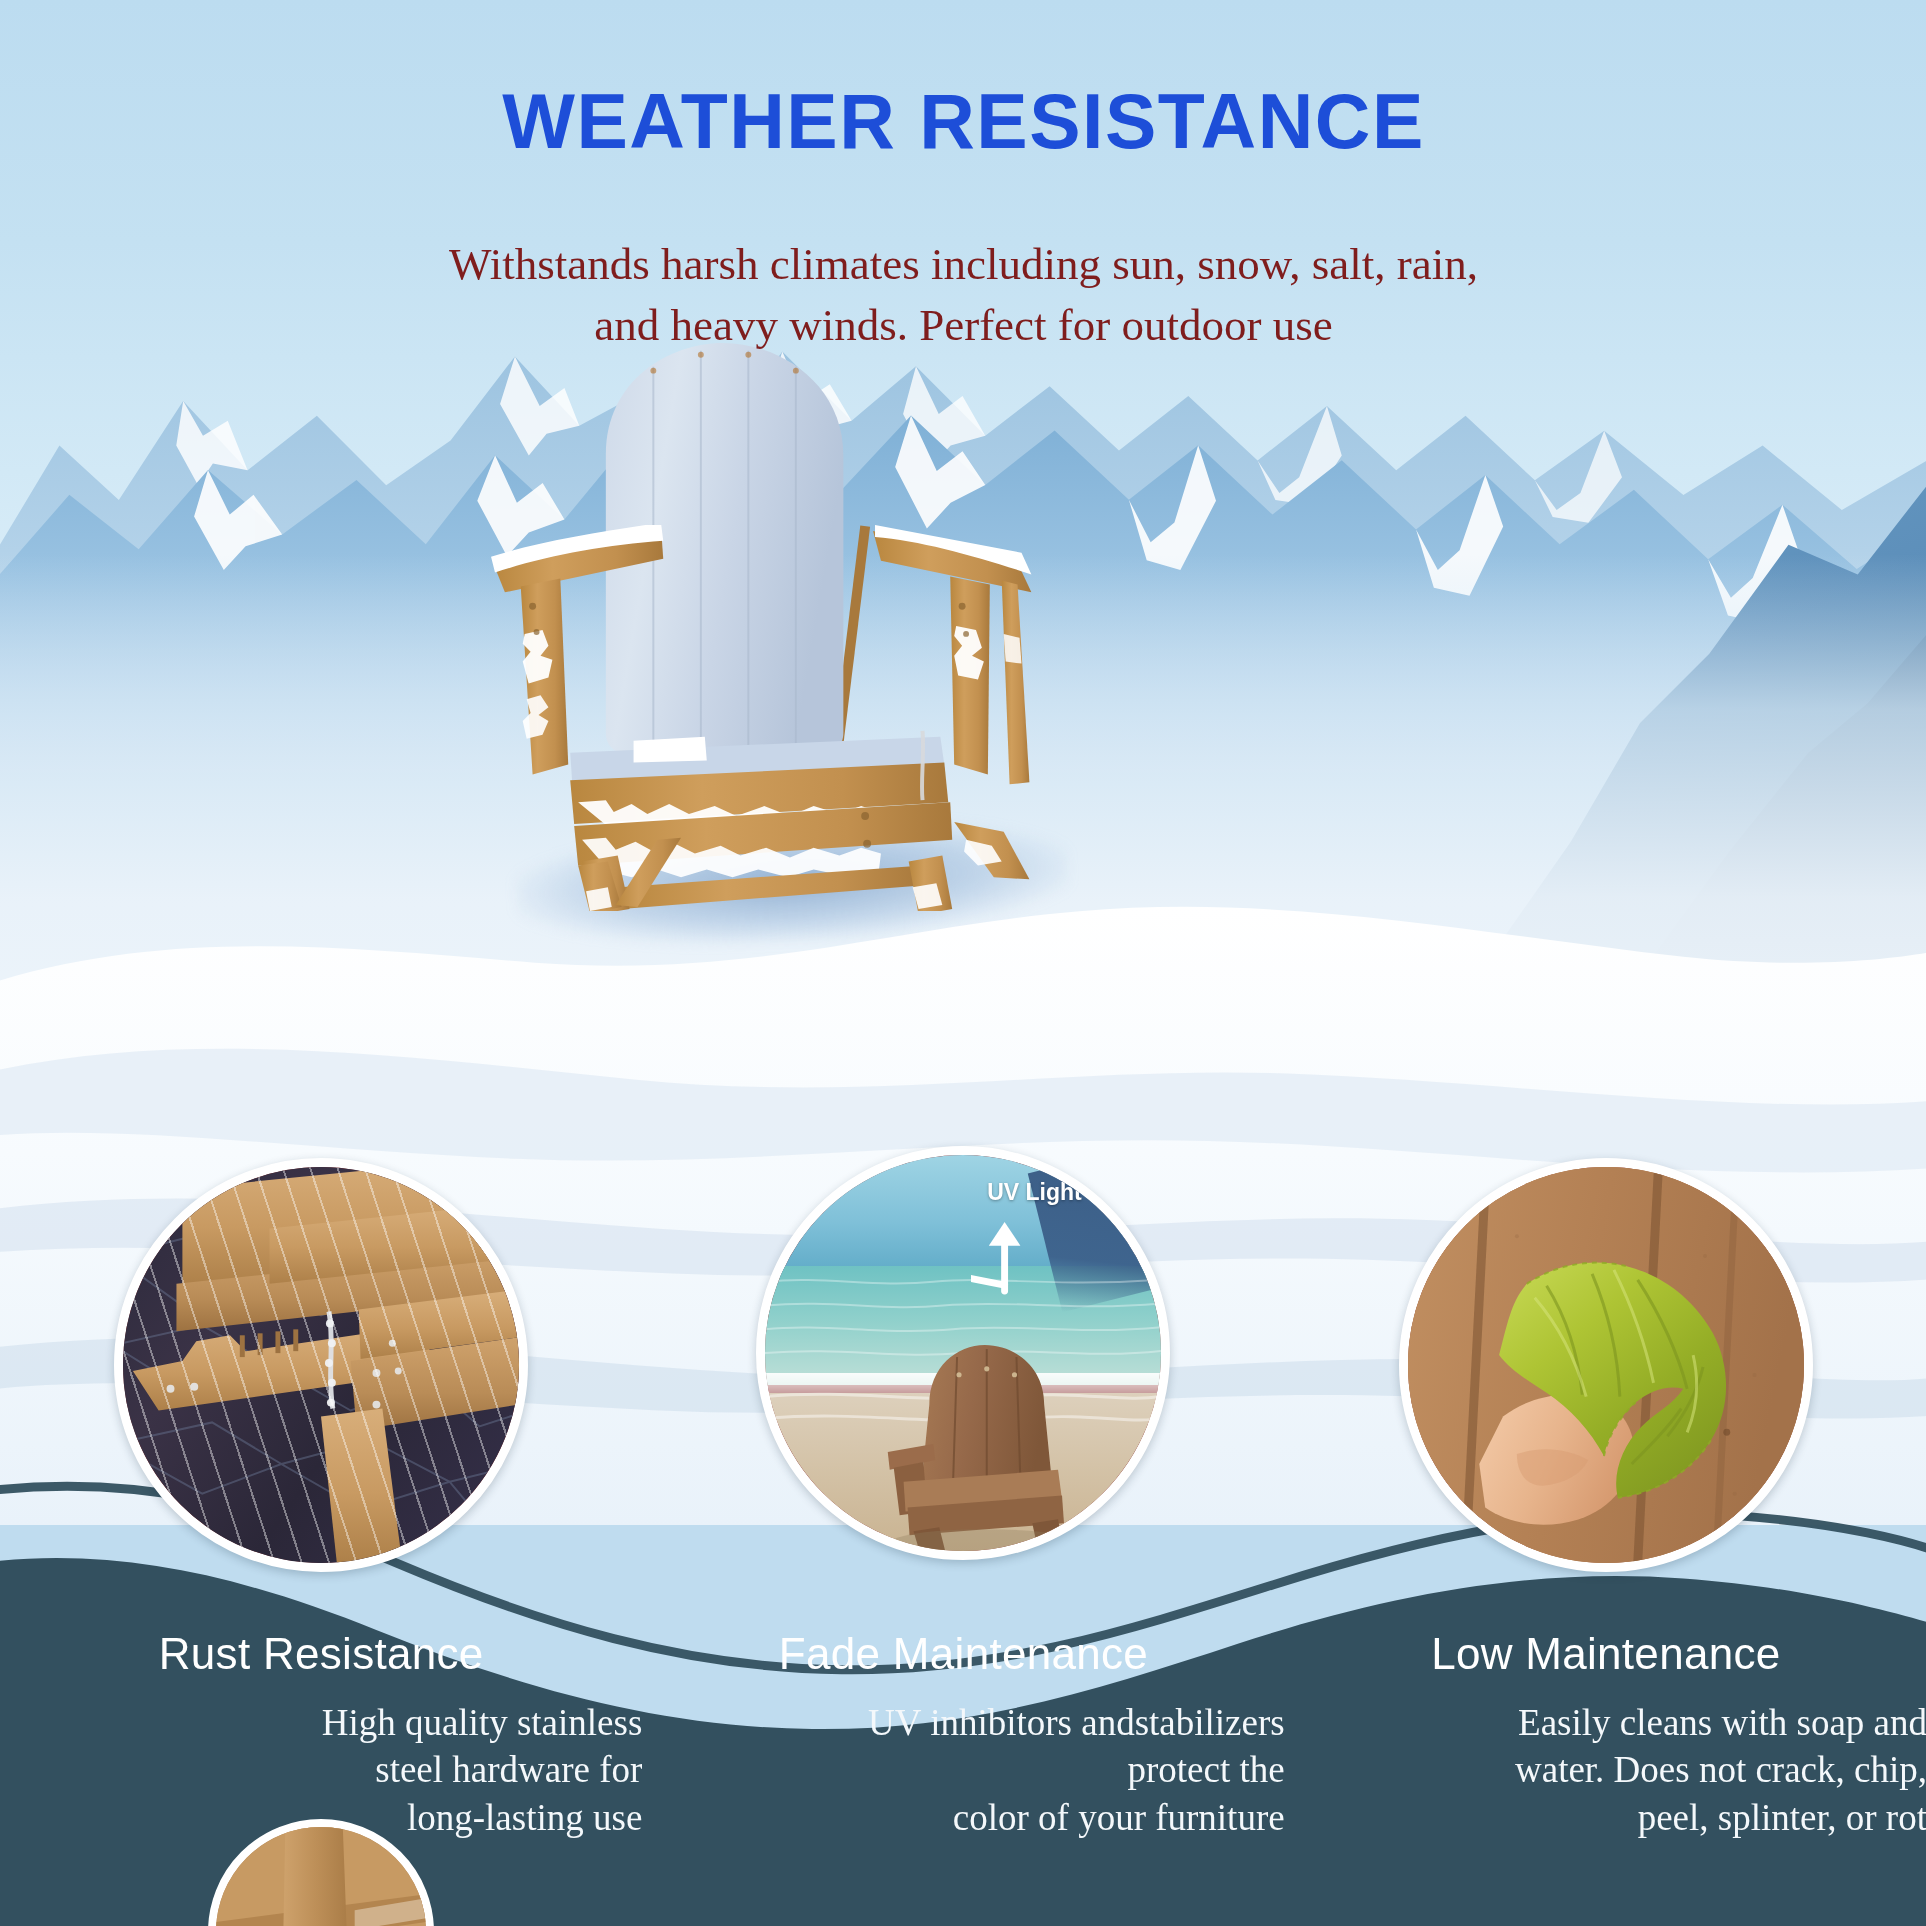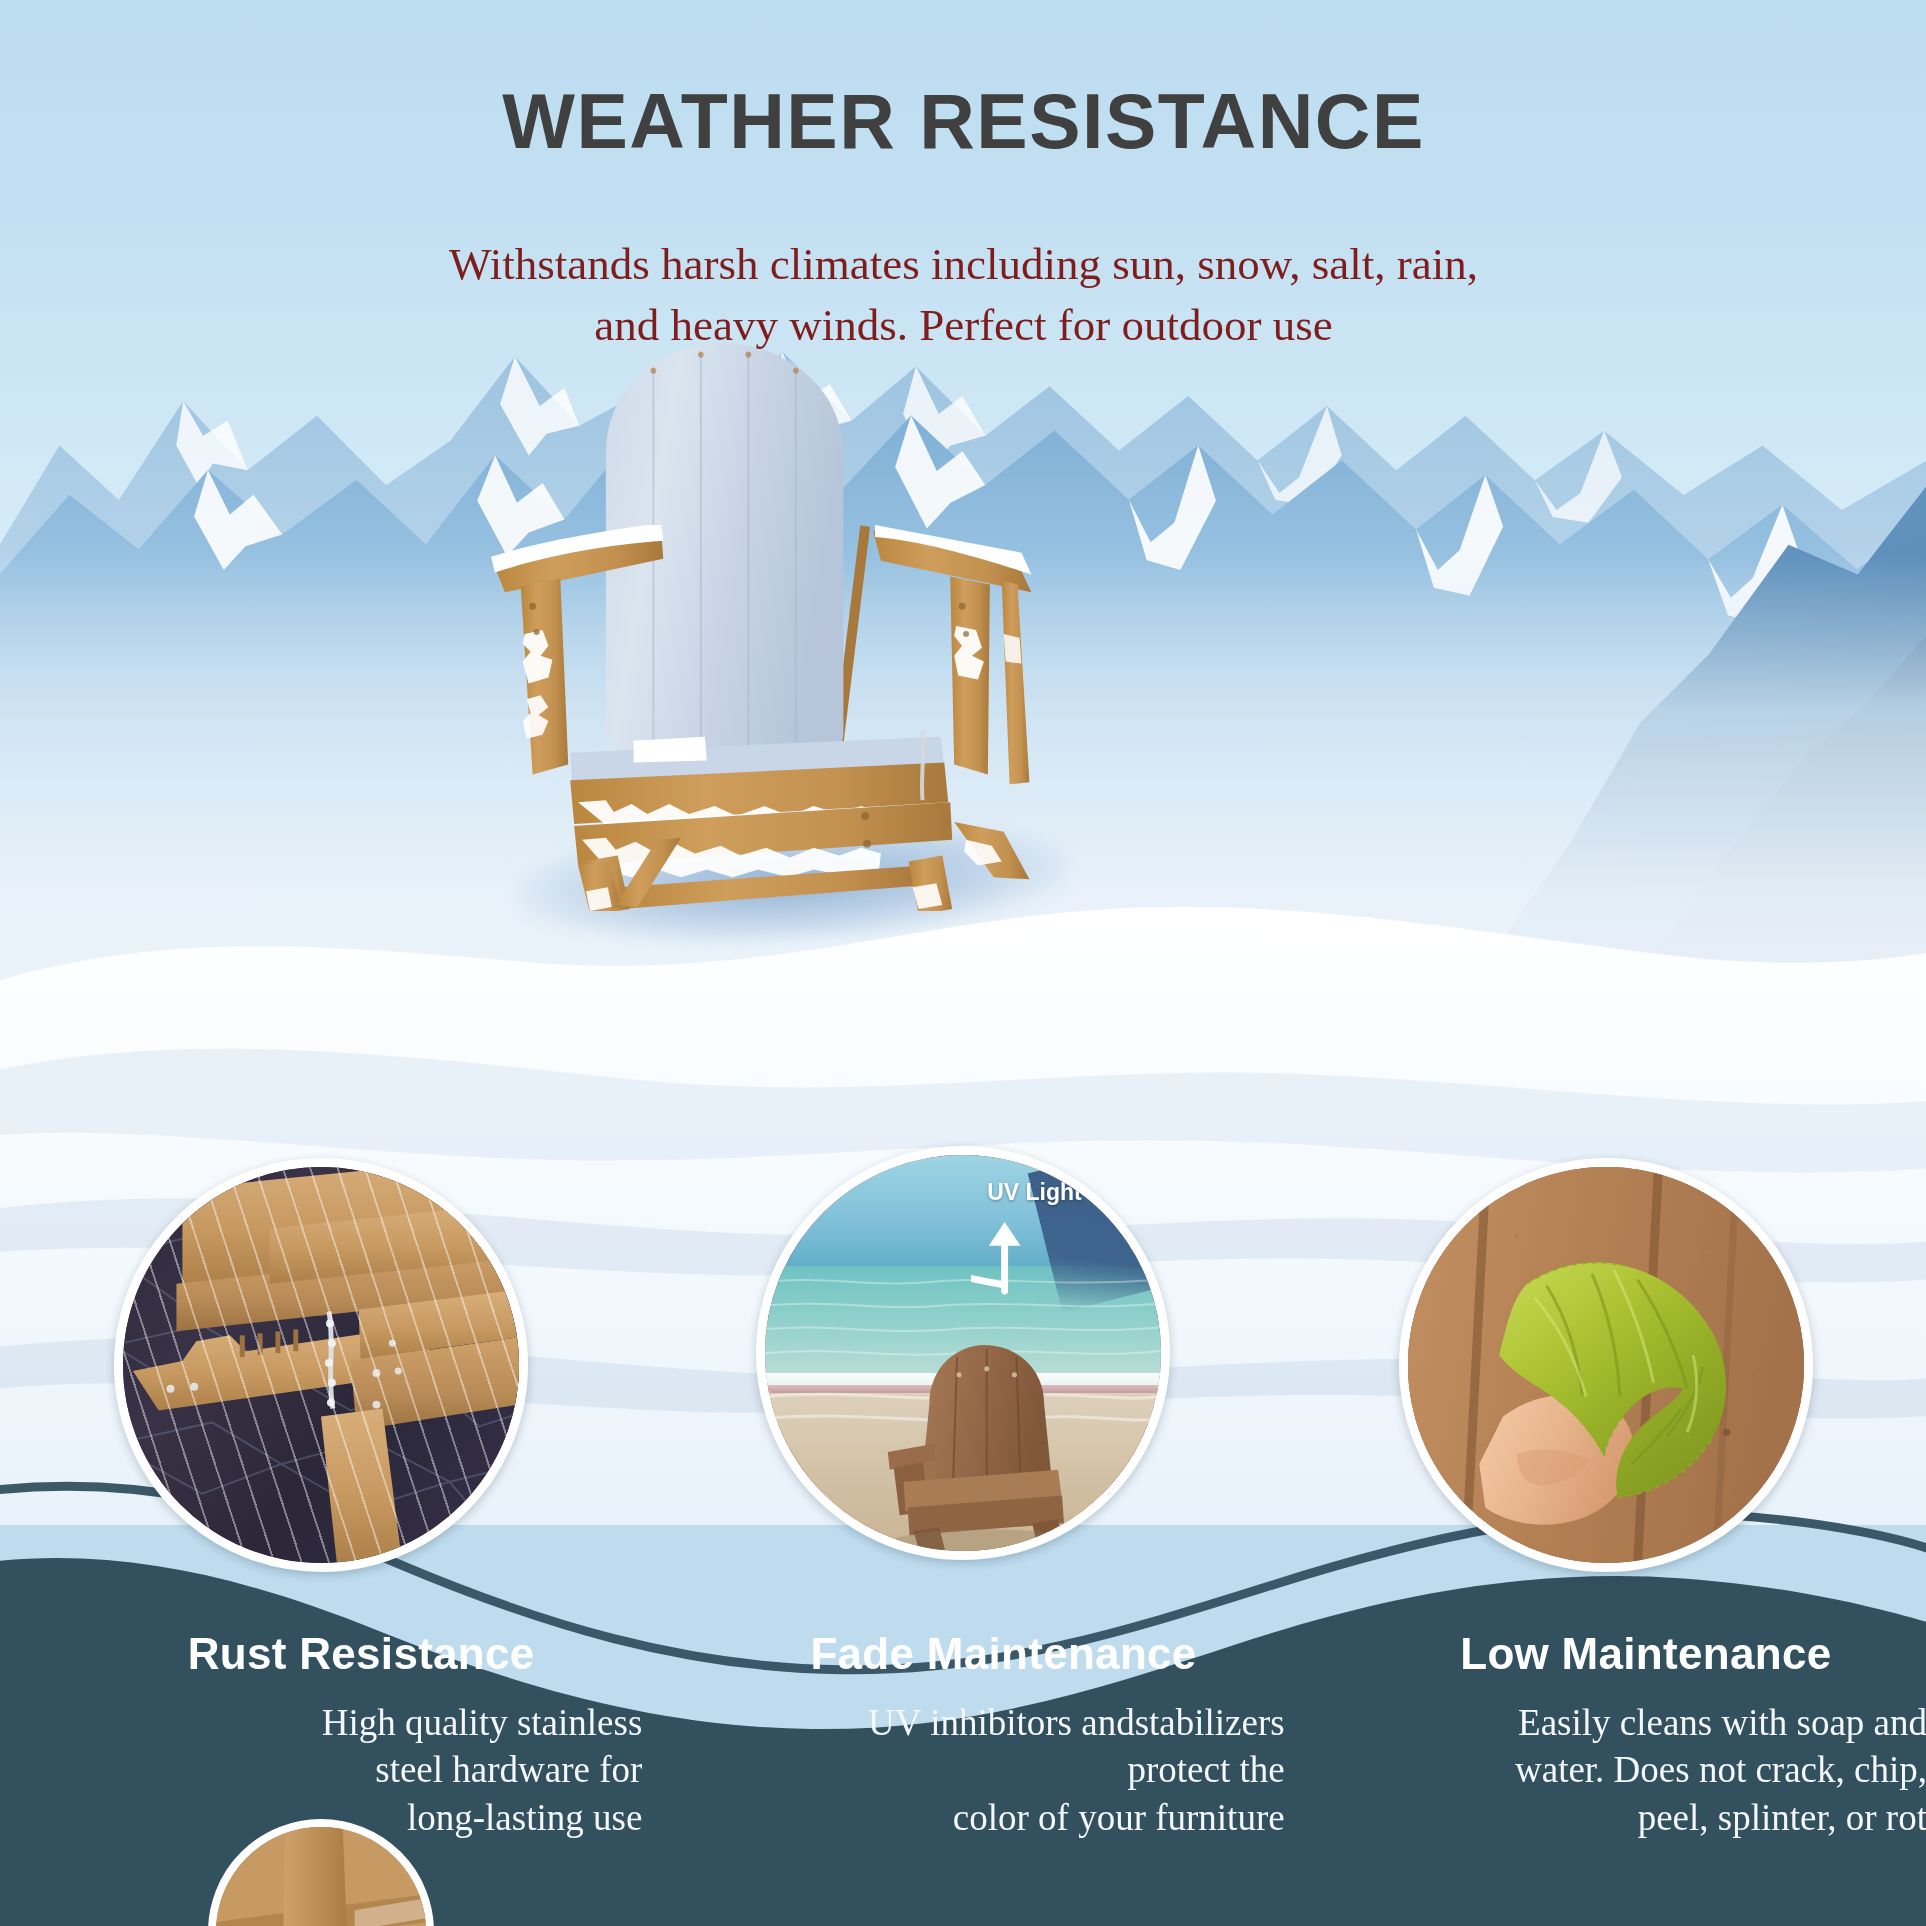--- a/index.html
+++ b/index.html
@@ -43,21 +43,21 @@
     background:radial-gradient(ellipse at 50% 50%,rgba(92,136,186,.60) 0%,rgba(120,160,205,.34) 48%,rgba(150,185,220,0) 76%);
     transform:rotate(-3deg);
     filter:blur(6px);
   }
 
   
   .title{
     position:absolute;left:0;top:83px;width:1927px;text-align:center;
     font-family:"Liberation Sans",sans-serif;
     font-weight:bold;font-size:77px;letter-spacing:1.5px;
-    color:#404040;line-height:1;
+    color:#1d4ed8;line-height:1;
   }
   .subtitle{
     position:absolute;left:0;top:234px;width:1927px;text-align:center;
     font-family:"Liberation Serif",serif;
     font-size:45px;line-height:1.35;color:#7f1d1d;
   }
   .subtitle div{white-space:nowrap;}
 
   
   .panel{
@@ -71,23 +71,22 @@
     position:absolute;left:0;top:1168px;width:1927px;height:758px;
     display:flex;
   }
   .feat{
     flex:1 1 0;position:relative;
     display:flex;flex-direction:column;align-items:center;
   }
   .feat-title{
     position:absolute;top:461px;left:0;width:100%;text-align:center;
     font-family:"Liberation Sans",sans-serif;
-    font-weight:bold;font-size:44px;color:#ffffff;letter-spacing:0.3px;
+    font-weight:normal;font-size:44px;color:#ffffff;letter-spacing:0.3px;
     white-space:nowrap;
-    margin-left:40px;
   }
   .feat-desc{
     position:absolute;top:531px;left:0;width:100%;text-align:right;
     font-family:"Liberation Serif",serif;
     font-size:37px;line-height:1.28;color:#f4f8fb;
   }
   .feat-desc div{white-space:nowrap;}
 
   
   .circ{

